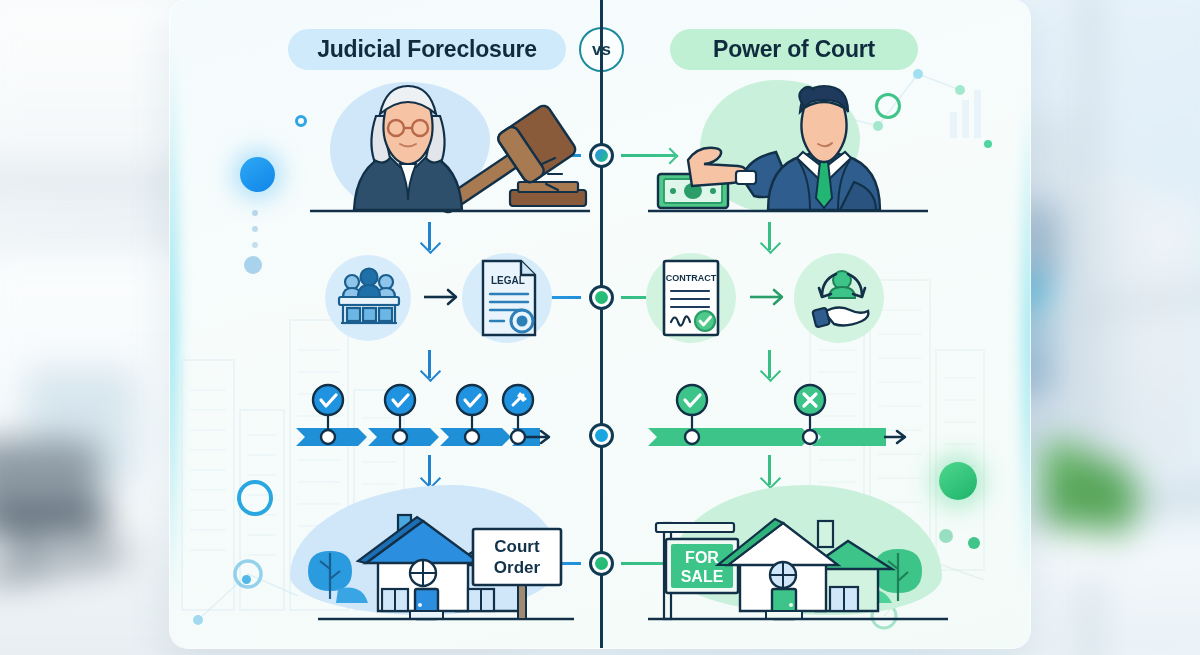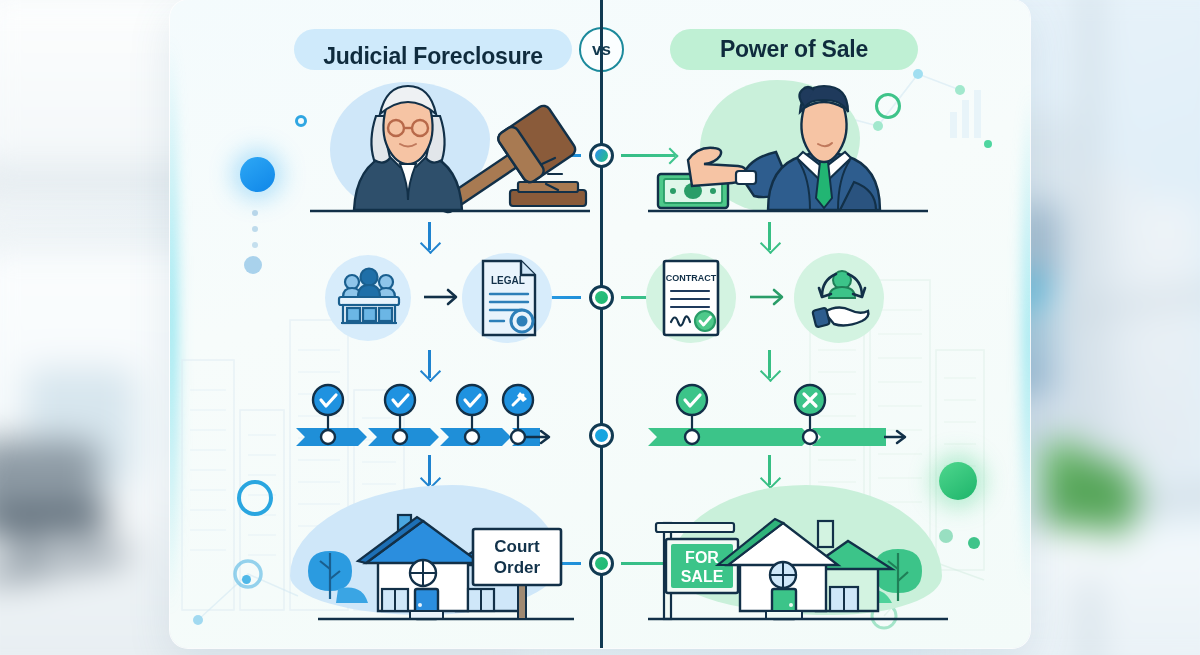--- a/index.html
+++ b/index.html
@@ -94,21 +94,21 @@
 
   
   .blob { position:absolute; border-radius:48% 52% 56% 44% / 52% 44% 56% 48%; }
 
   
   .pill {
     position:absolute; top:29px; height:41px; border-radius:21px;
     display:flex; align-items:center; justify-content:center;
     font-size:23px; font-weight:700; letter-spacing:-.2px; color:#0f2b3d;
   }
-  #pill-left  { left:124px; width:278px; background:#cfeafb;align-items:flex-end; }
+  #pill-left  { left:118px; width:278px; background:#cfeafb; }
   #pill-right { left:500px; width:248px; background:#bff0d4; }
 
   #vs-badge {
     position:absolute; left:409px; top:27px; width:45px; height:45px;
     border-radius:50%; background:#fbfeff; border:2.5px solid #1c8a9c;
     display:flex; align-items:center; justify-content:center;
     font-size:17px; font-weight:700; color:#12394f;
   }
 
   
@@ -263,21 +263,21 @@
   <div class="orb" style="left:72px;top:575px;width:9px;height:9px;background:#4fb8e8;"></div>
   <div class="orb" style="left:814px;top:140px;width:8px;height:8px;background:#4fd6a0;"></div>
 
   <div class="pill" id="pill-left">
     <span>Judicial Foreclosure</span>
   </div>
   <div id="vs-badge">
     <span>vs</span>
   </div>
   <div class="pill" id="pill-right">
-    <span>Power of Sale</span>
+    <span>Power of Court</span>
   </div>
 
   <div id="spine"></div>
 
   <div class="harrow l" style="left:357px;top:154px;width:54px;"></div>
   <div class="harrow r" style="left:451px;top:154px;width:54px;"></div>
   <div class="node node-grad" style="left:419px;top:143px;">
       <i></i>
     </div>
 

